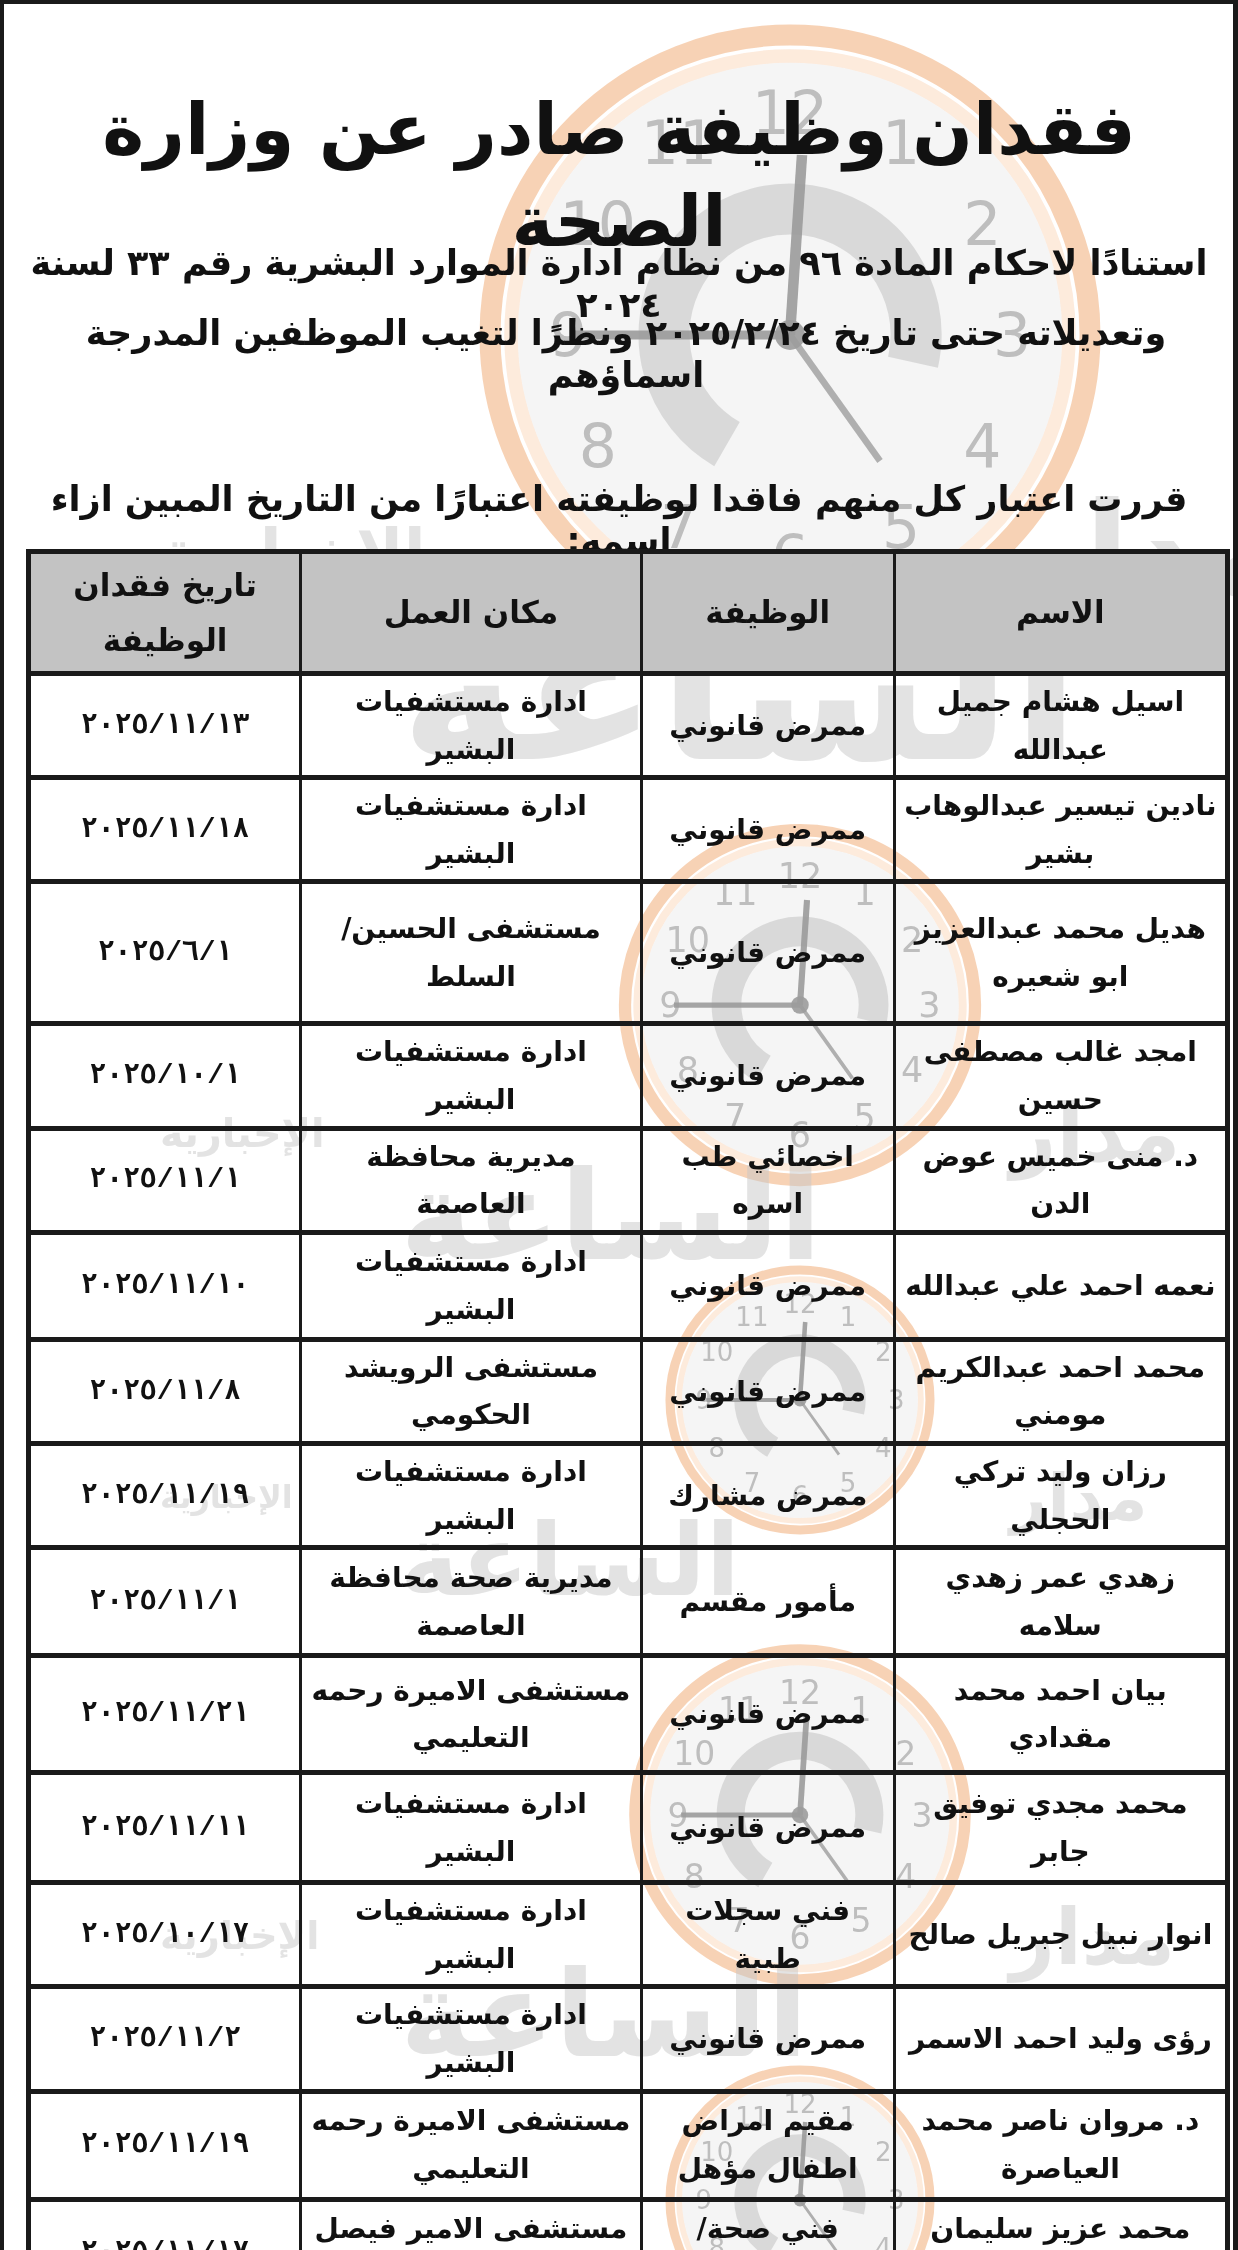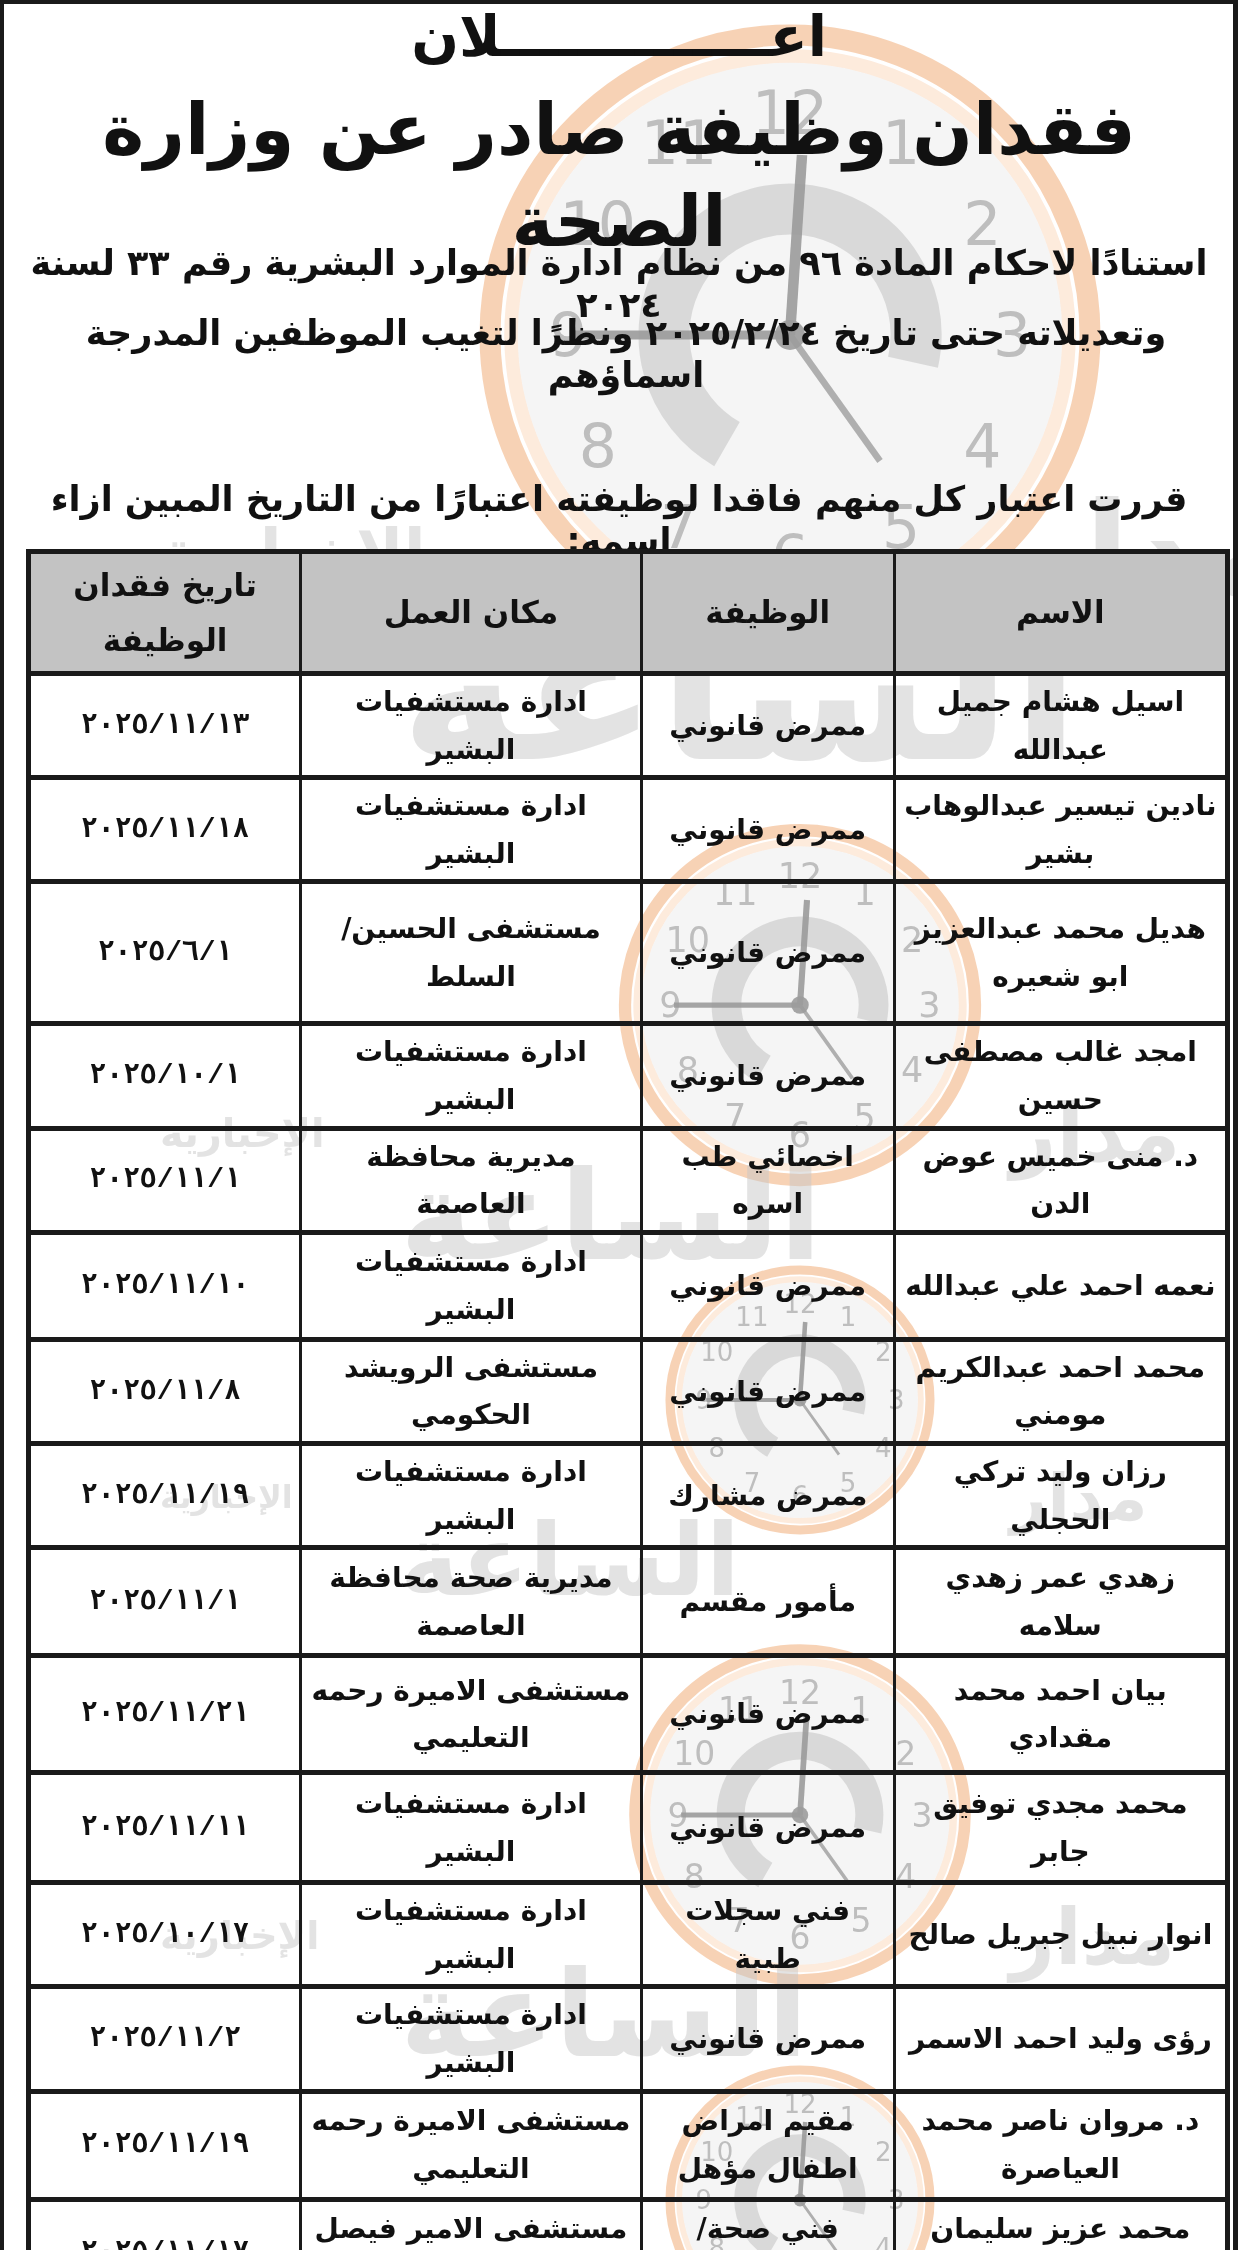--- a/index.html
+++ b/index.html
@@ -185,21 +185,20 @@
         <line x1="150" y1="150" x2="189" y2="204.6" stroke="#a8a8a8" stroke-width="2.86" opacity="0.9"></line>
         <circle cx="150" cy="150" r="6.5" fill="#9c9c9c" opacity="0.9"></circle>
       </svg>
     </div>
 
   <div class="frame-top"></div>
   <div class="frame-left"></div>
   <div class="frame-right"></div>
 
   <div class="content">
-    <div class="hline t1">اعــــــــــــــلان</div>
     <div class="hline t2">فقدان وظيفة صادر عن وزارة الصحة</div>
     <div class="hline p p1">استنادًا لاحكام المادة ٩٦ من نظام ادارة الموارد البشرية رقم ٣٣ لسنة ٢٠٢٤</div>
     <div class="hline p p2">وتعديلاته حتى تاريخ ٢٠٢٥/٢/٢٤ ونظرًا لتغيب الموظفين المدرجة اسماؤهم</div>
     <div class="hline p p4">قررت اعتبار كل منهم فاقدا لوظيفته اعتبارًا من التاريخ المبين ازاء اسمه:</div>
 
     <table class="main" dir="rtl">
       <colgroup>
         <col style="width:27.8%">
         <col style="width:21.1%">
         <col style="width:28.4%">

